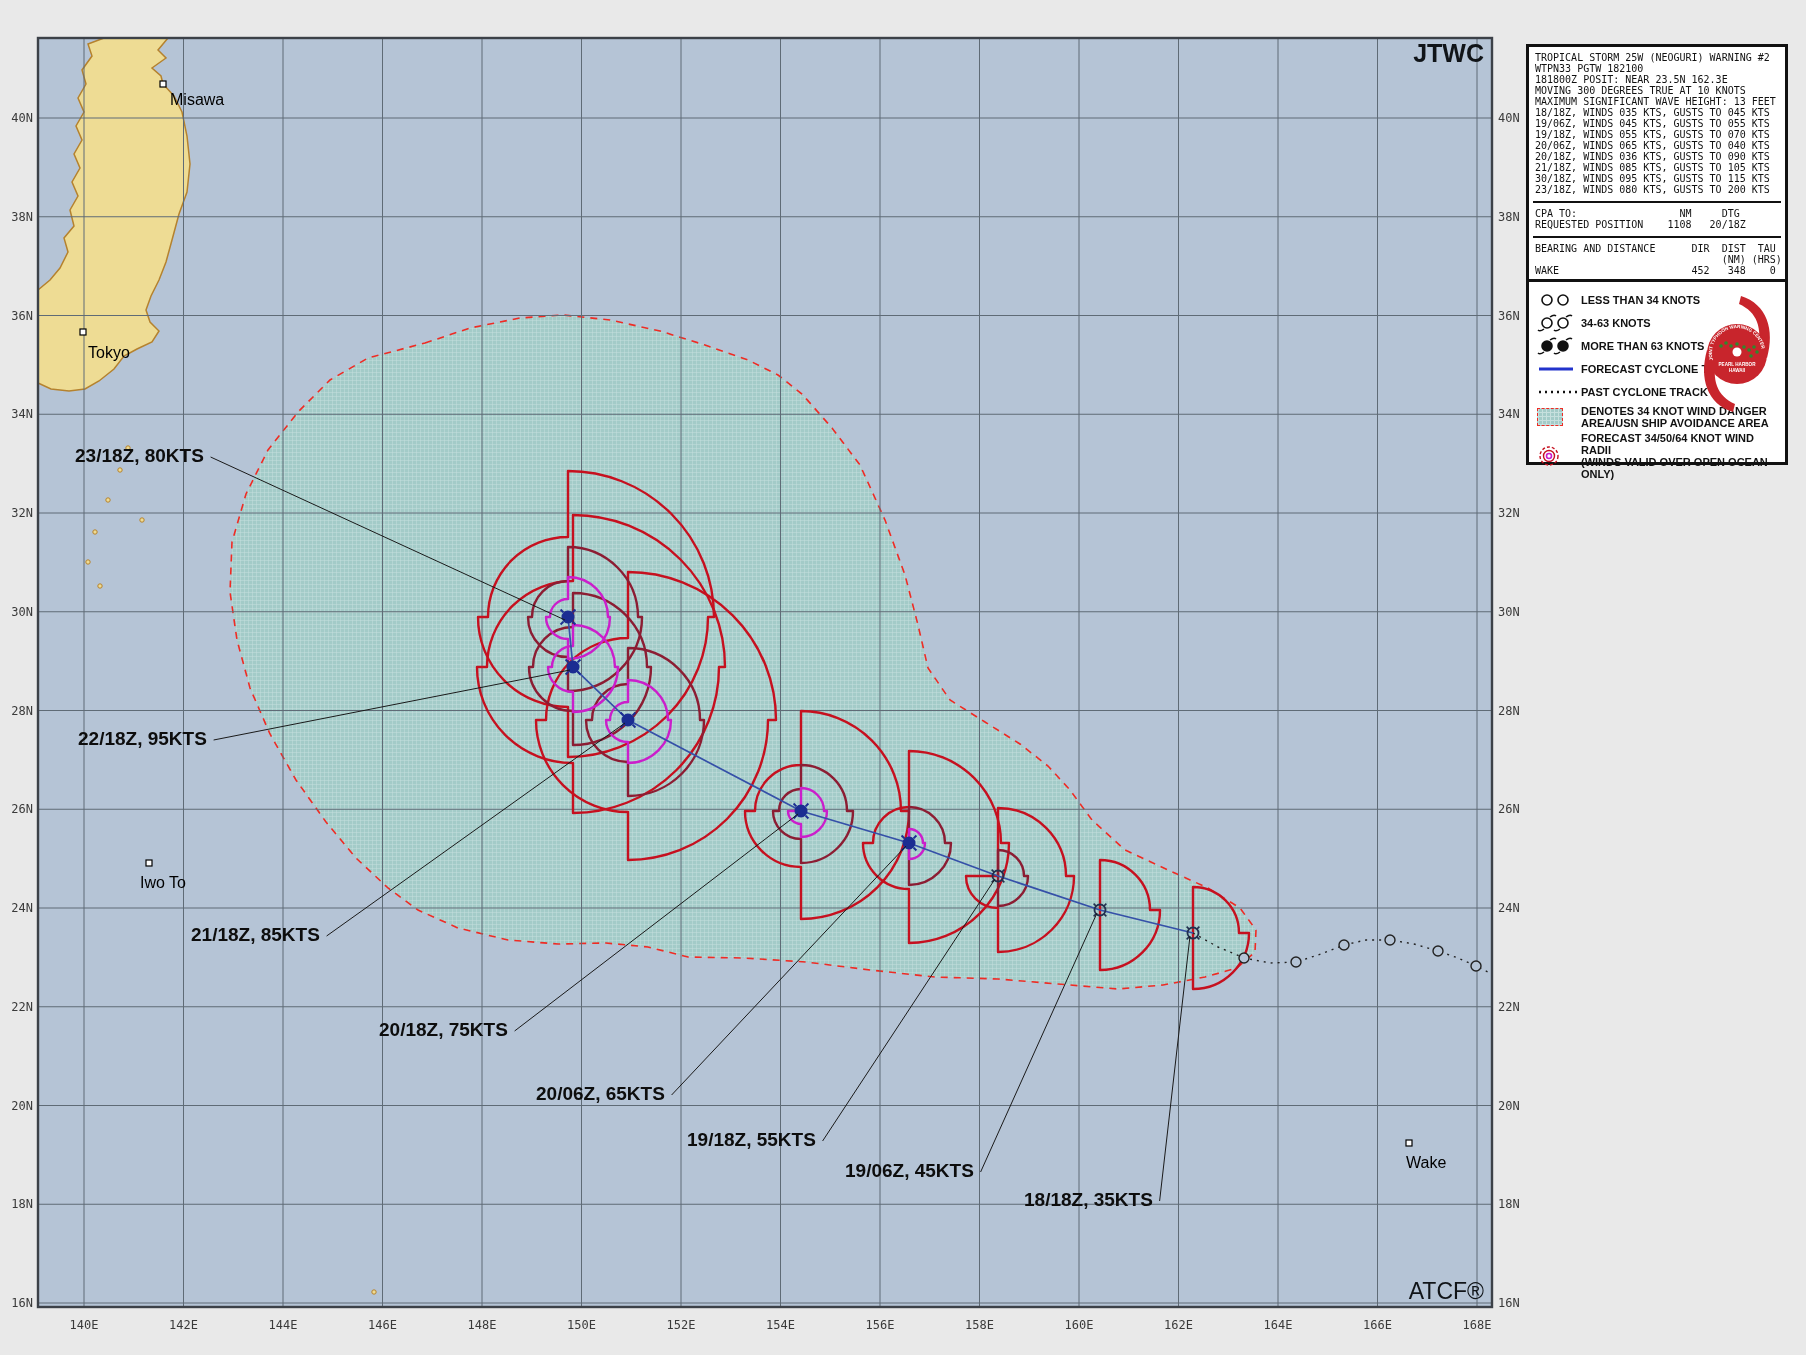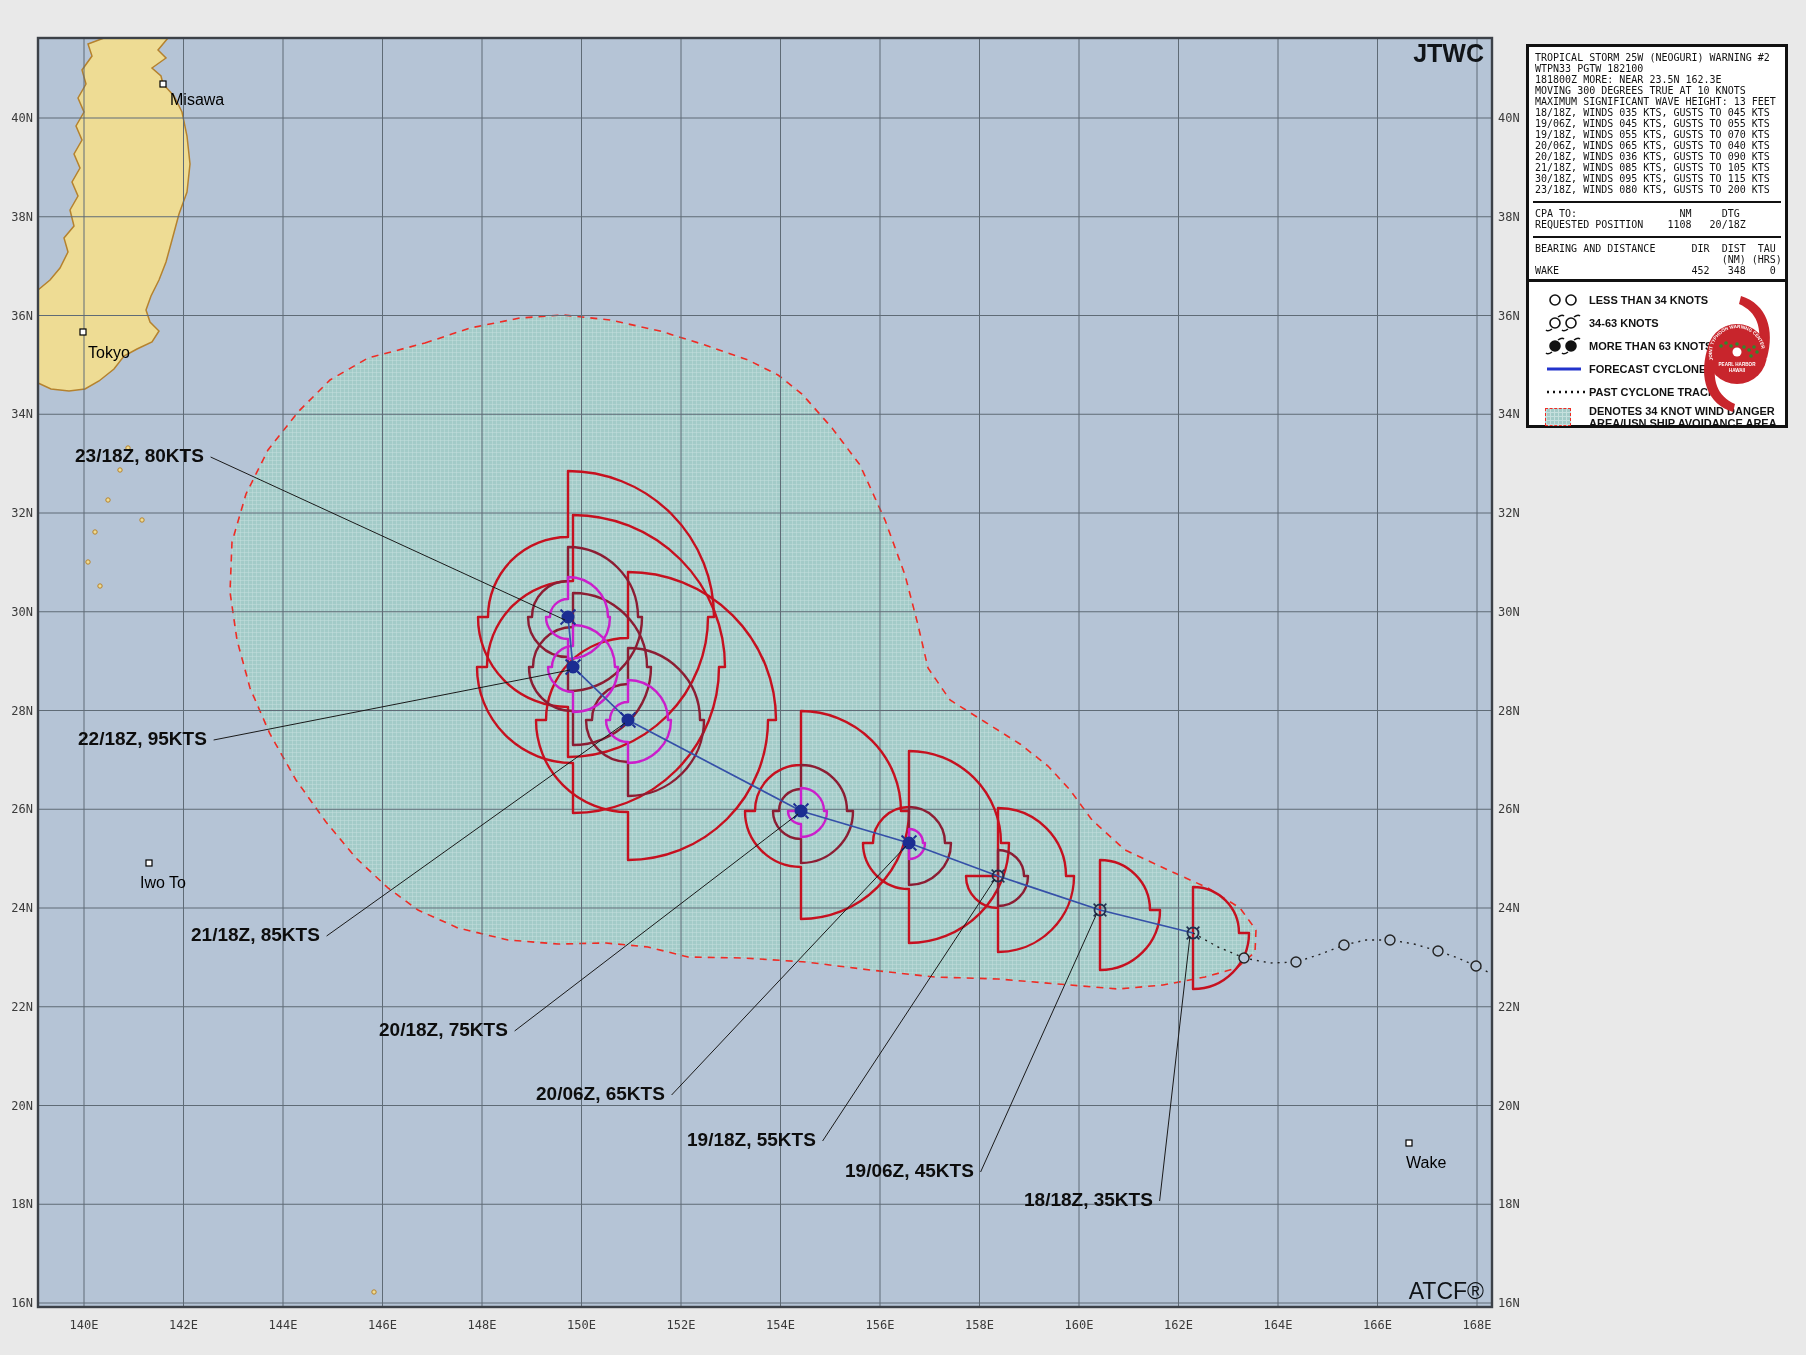--- a/index.html
+++ b/index.html
@@ -4,21 +4,21 @@
 <style>
   html,body{margin:0;padding:0;background:#e9e9e9;width:1806px;height:1355px;overflow:hidden;
             font-family:"Liberation Sans",sans-serif;}
   #stage{position:relative;width:1806px;height:1355px;background:#e9e9e9;}
   #mapsvg{position:absolute;left:0;top:0;}
   .panel{position:absolute;background:#ffffff;border:3px solid #111;box-sizing:border-box;}
   #warnbox{left:1526px;top:44px;width:262px;height:284px;padding:5px 6px;}
   #warnbox pre{margin:0;font-family:"DejaVu Sans Mono",monospace;font-size:10px;line-height:11px;
                color:#111;white-space:pre;}
   .sep{border-top:2px solid #111;margin:6px -2px 5px -2px;}
-  #legendbox{left:1526px;top:279px;width:262px;height:149px;padding:8px 6px 4px 16px;}
+  #legendbox{left:1526px;top:279px;width:262px;height:186px;padding:8px 6px 4px 8px;}
   .lrow{display:flex;align-items:center;margin-bottom:3px;}
   .licon{width:44px;flex:0 0 44px;display:flex;align-items:center;justify-content:flex-start;}
   .ltext{font-size:11px;font-weight:bold;color:#111;line-height:12px;letter-spacing:0;}
   .swatch-danger{width:24px;height:16px;background:
       repeating-linear-gradient(0deg,#c6e0de 0 1px,rgba(0,0,0,0) 1px 4px),
       repeating-linear-gradient(90deg,#c6e0de 0 1px,rgba(0,0,0,0) 1px 4px),#a3cbc8;
       border:1px dashed #ef2b24;}
   #logo{position:absolute;right:2px;top:6px;}
 </style>
 </head>
@@ -205,21 +205,21 @@
       <rect x="1406" y="1140" width="6" height="6" fill="#fff" stroke="#000" stroke-width="1.2"></rect>
       <text x="1406" y="1168" font-size="16" fill="#000" font-family="Liberation Sans, sans-serif">Wake</text>
       <text x="1484" y="62" text-anchor="end" font-size="25" font-weight="600" fill="#101418" font-family="Liberation Sans, sans-serif">JTWC</text>
       <text x="1484" y="1299" text-anchor="end" font-size="23" fill="#101418" font-family="Liberation Sans, sans-serif">ATCF®</text>
     </svg>
 
   <div class="panel" id="warnbox">
     <div id="warn-lines">
         <pre>TROPICAL STORM 25W (NEOGURI) WARNING #2</pre>
         <pre>WTPN33 PGTW 182100</pre>
-        <pre>181800Z MORE: NEAR 23.5N 162.3E</pre>
+        <pre>181800Z POSIT: NEAR 23.5N 162.3E</pre>
         <pre>MOVING 300 DEGREES TRUE AT 10 KNOTS</pre>
         <pre>MAXIMUM SIGNIFICANT WAVE HEIGHT: 13 FEET</pre>
         <pre>18/18Z, WINDS 035 KTS, GUSTS TO 045 KTS</pre>
         <pre>19/06Z, WINDS 045 KTS, GUSTS TO 055 KTS</pre>
         <pre>19/18Z, WINDS 055 KTS, GUSTS TO 070 KTS</pre>
         <pre>20/06Z, WINDS 065 KTS, GUSTS TO 040 KTS</pre>
         <pre>20/18Z, WINDS 036 KTS, GUSTS TO 090 KTS</pre>
         <pre>21/18Z, WINDS 085 KTS, GUSTS TO 105 KTS</pre>
         <pre>30/18Z, WINDS 095 KTS, GUSTS TO 115 KTS</pre>
         <pre>23/18Z, WINDS 080 KTS, GUSTS TO 200 KTS</pre>
@@ -298,20 +298,33 @@
         </div>
         <div class="lrow">
           <span class="licon">
             <span class="swatch-danger"></span>
           </span>
           <div class="ltext">
             <div>DENOTES 34 KNOT WIND DANGER</div>
             <div>AREA/USN SHIP AVOIDANCE AREA</div>
           </div>
         </div>
+        <div class="lrow">
+          <span class="licon">
+            <svg width="44" height="20">
+              <circle cx="12" cy="10" r="9" fill="none" stroke="#c6101f" stroke-width="1.4" stroke-dasharray="3 2"></circle>
+              <circle cx="12" cy="10" r="5.5" fill="none" stroke="#c6101f" stroke-width="1.4"></circle>
+              <circle cx="12" cy="10" r="2.5" fill="none" stroke="#cb1ecb" stroke-width="1.6"></circle>
+            </svg>
+          </span>
+          <div class="ltext">
+            <div>FORECAST 34/50/64 KNOT WIND RADII</div>
+            <div>(WINDS VALID OVER OPEN OCEAN ONLY)</div>
+          </div>
+        </div>
       </div>
     <svg id="logo" width="92" height="132" viewBox="-46 -66 92 132">
         <path d="M 4 -58 C 30 -50 38 -24 30 4 L 20 -2 C 26 -26 20 -42 2 -50 Z" fill="#c8252c"></path>
         <path d="M -4 58 C -30 50 -38 24 -30 -4 L -20 2 C -26 26 -20 42 -2 50 Z" fill="#c8252c"></path>
         <circle cx="0" cy="0" r="30" fill="#c8252c"></circle>
         <circle cx="0" cy="-2" r="4.5" fill="#fff"></circle>
         <circle cx="-16" cy="-8" r="1.8" fill="#2c8a2c"></circle>
         <circle cx="-11" cy="-11" r="1.8" fill="#2c8a2c"></circle>
         <circle cx="-6" cy="-8" r="1.8" fill="#2c8a2c"></circle>
         <circle cx="0" cy="-10" r="1.8" fill="#2c8a2c"></circle>

